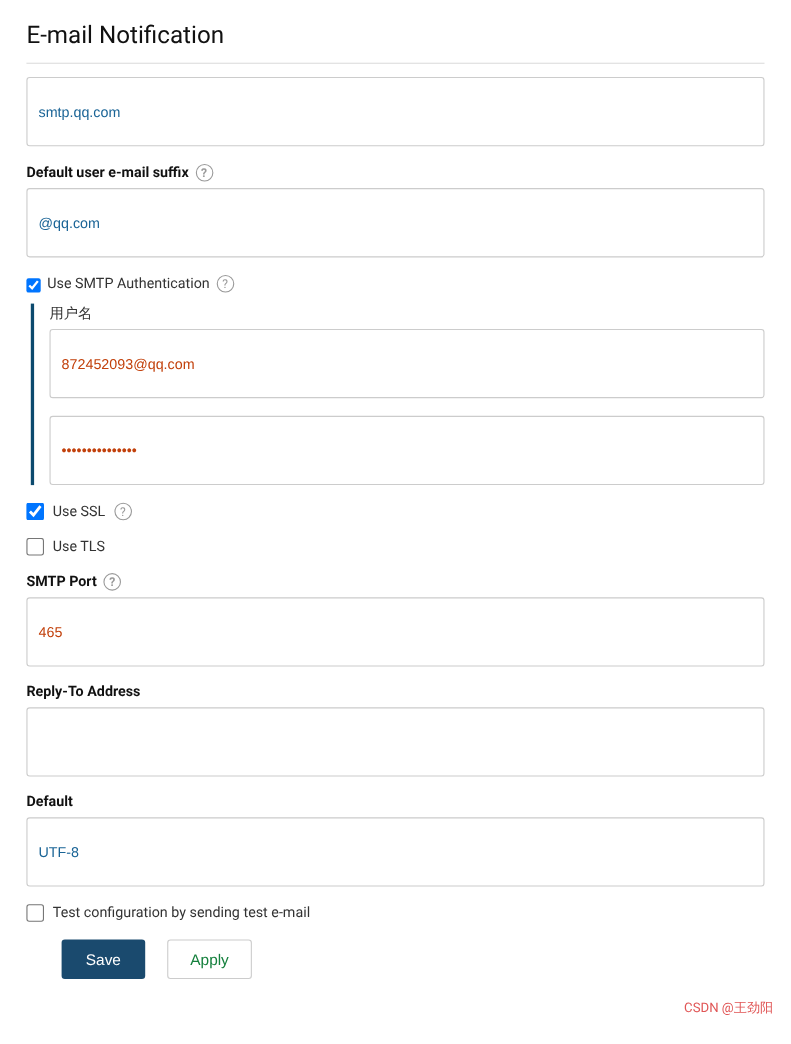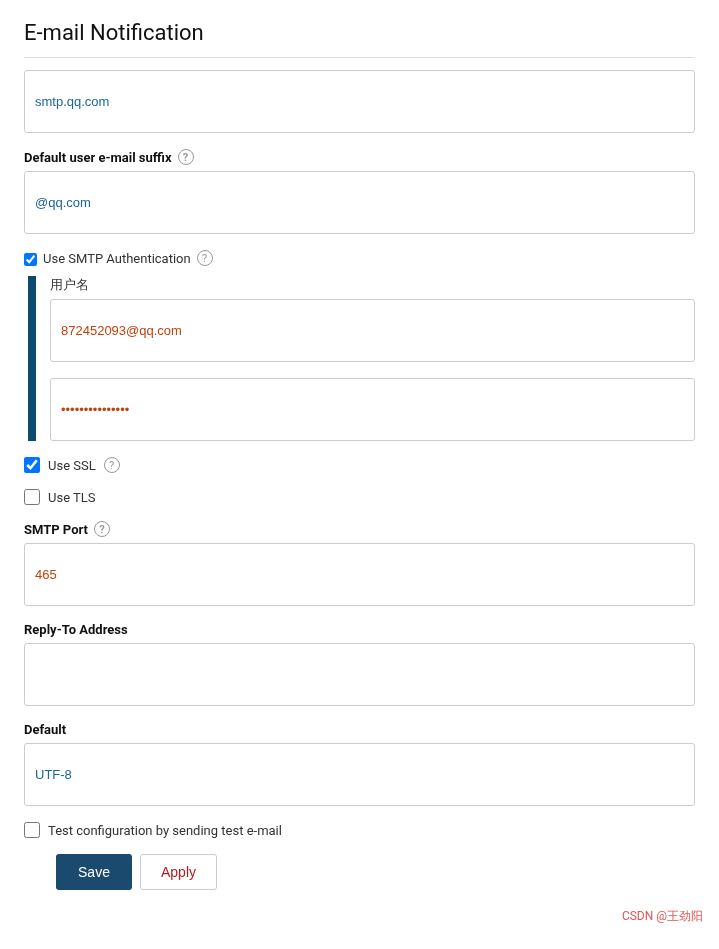--- a/index.html
+++ b/index.html
@@ -98,58 +98,58 @@
 
     .sub-label {
       font-size: 13px;
       color: #333;
       margin-bottom: 5px;
       margin-top: 10px;
     }
 
     .buttons-row {
       display: flex;
-      gap: 8px;
+      gap: 20px;
       margin-top: 16px;
       padding-left: 32px;
     }
 
     .btn-save {
       background: #1a4a6e;
       color: #fff;
       border: none;
       padding: 9px 20px;
       border-radius: 3px;
       font-size: 14px;
       cursor: pointer;
       min-width: 76px;
     }
 
     .btn-apply {
       background: #fff;
-      color: #b91c1c;
+      color: #15803d;
       border: 1px solid #ccc;
       padding: 9px 20px;
       border-radius: 3px;
       font-size: 14px;
       cursor: pointer;
       min-width: 76px;
     }
 
     .watermark {
       position: fixed;
       bottom: 24px;
       right: 16px;
       font-size: 12px;
       color: #e05555;
     }
 
     .smtp-indent {
       padding-left: 0;
-      border-left: 8px solid #0c4a6e;
+      border-left: 3px solid #0c4a6e;
       margin-left: 4px;
       padding-left: 14px;
     }
   </style>
 </head>
 <body>
 
 <h1 class="page-title">E-mail Notification</h1>
 
 <div class="form-section">

